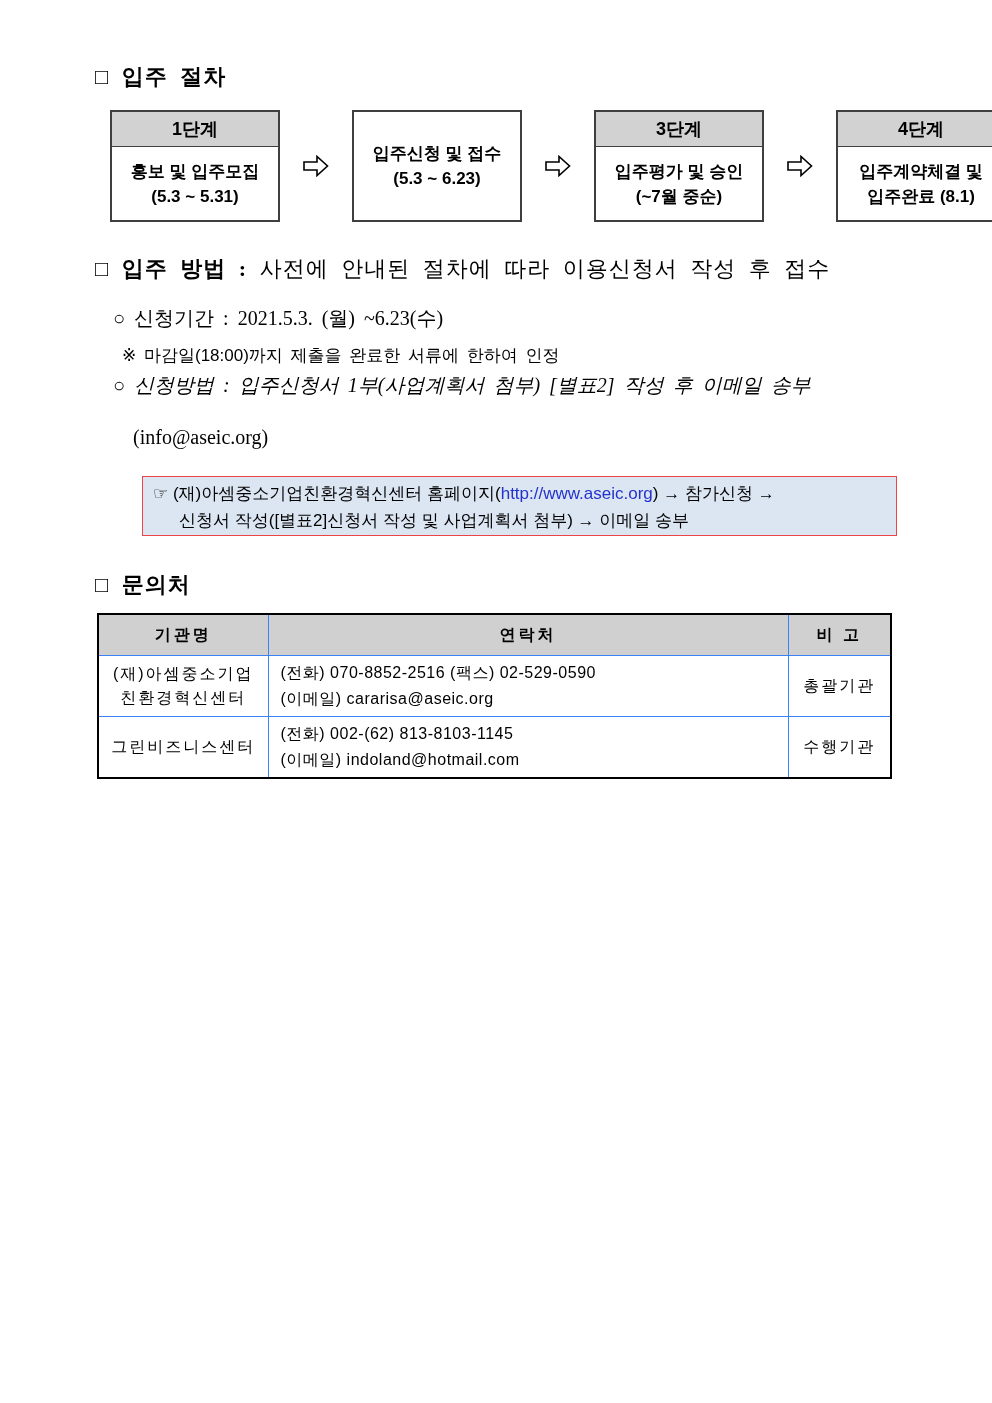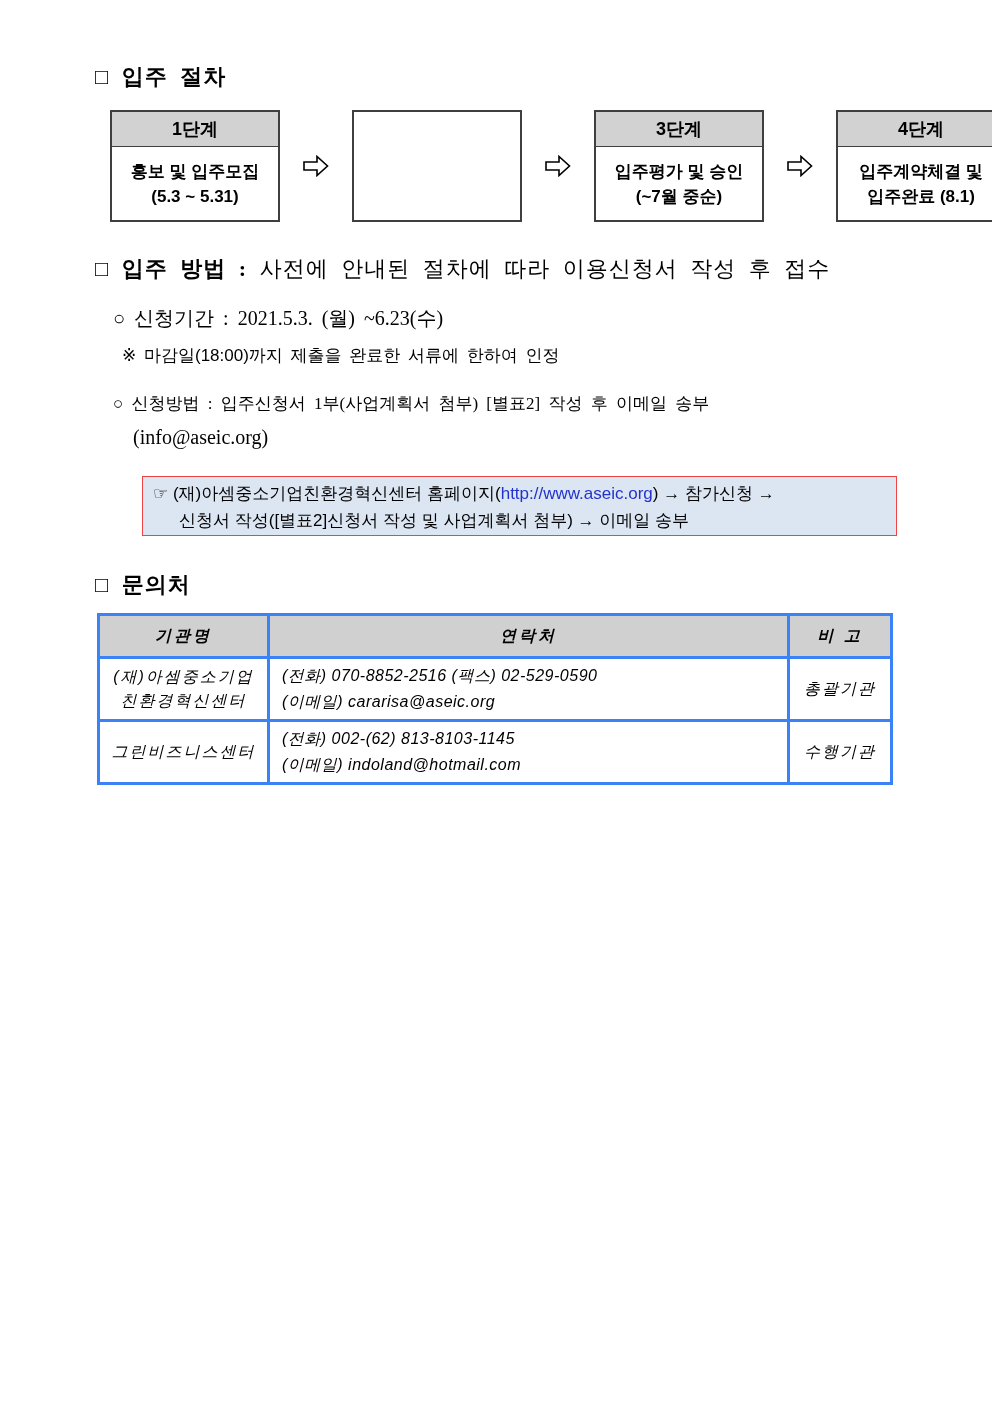--- a/index.html
+++ b/index.html
@@ -73,21 +73,21 @@
     flex:1;
     display:flex;
     align-items:center;
     justify-content:center;
   }
 
   
   .line{position:absolute;white-space:nowrap;}
   #bullet-period{left:113px;top:305px;font-size:20px;word-spacing:4px;}
   #note-deadline{left:122px;top:344px;font-size:17px;font-family:"Liberation Sans","DejaVu Sans",sans-serif;word-spacing:3px;}
-  #bullet-apply{left:113px;top:392px;font-size:17px;word-spacing:4px;}
+  #bullet-apply{left:113px;top:372px;font-size:20px;word-spacing:4px;font-style:italic;}
   #apply-email{left:133px;top:426px;font-size:20px;}
 
   
   #guide-box{
     position:absolute;
     left:142px;top:476px;
     width:755px;height:60px;
     box-sizing:border-box;
     background:#dce6f3;
     border:1px solid #ef4444;
@@ -104,24 +104,23 @@
   #contacts-table{
     position:absolute;
     left:97px;top:613px;
     width:793px;
     border-collapse:collapse;
     font-family:"Liberation Sans","DejaVu Sans",sans-serif;
     font-size:16px;
     table-layout:fixed;
   }
   #contacts-table td,#contacts-table th{
-    border:3px solid #3b82f6;
+    border:1px solid #3b82f6;
     padding:0;
     vertical-align:middle;
-    font-style:italic;
   }
   #contacts-table{border:2px solid #000;}
   #contacts-table th{
     height:40px;
     background:#d0d0d0;
     font-weight:600;
     letter-spacing:3px;
     text-align:center;
   }
   .cell-center{text-align:center;letter-spacing:2px;line-height:24px;}
@@ -146,20 +145,24 @@
       </div>
     </div>
 
     <div class="arrow">
       <svg width="26" height="22" viewBox="0 0 26 22">
           <polygon points="1,7 14,7 14,1.5 24.5,11 14,20.5 14,15 1,15" fill="#ffffff" stroke="#000000" stroke-width="1.6"></polygon>
         </svg>
     </div>
 
     <div class="step">
+      <div class="step-b">
+        <span>입주신청 및 접수</span>
+        <span>(5.3 ~ 6.23)</span>
+      </div>
     </div>
 
     <div class="arrow">
       <svg width="26" height="22" viewBox="0 0 26 22">
           <polygon points="1,7 14,7 14,1.5 24.5,11 14,20.5 14,15 1,15" fill="#ffffff" stroke="#000000" stroke-width="1.6"></polygon>
         </svg>
     </div>
 
     <div class="step">
       <div class="step-h">3단계</div>

